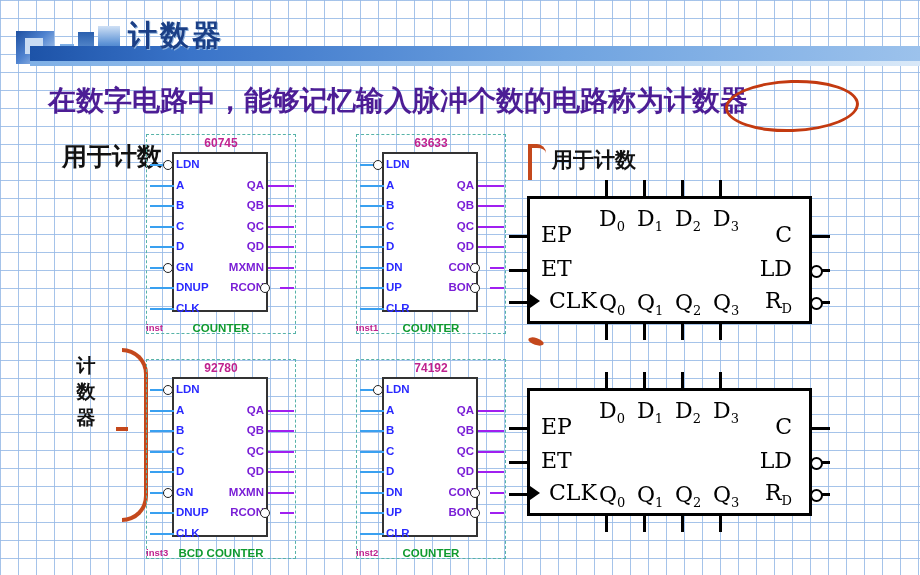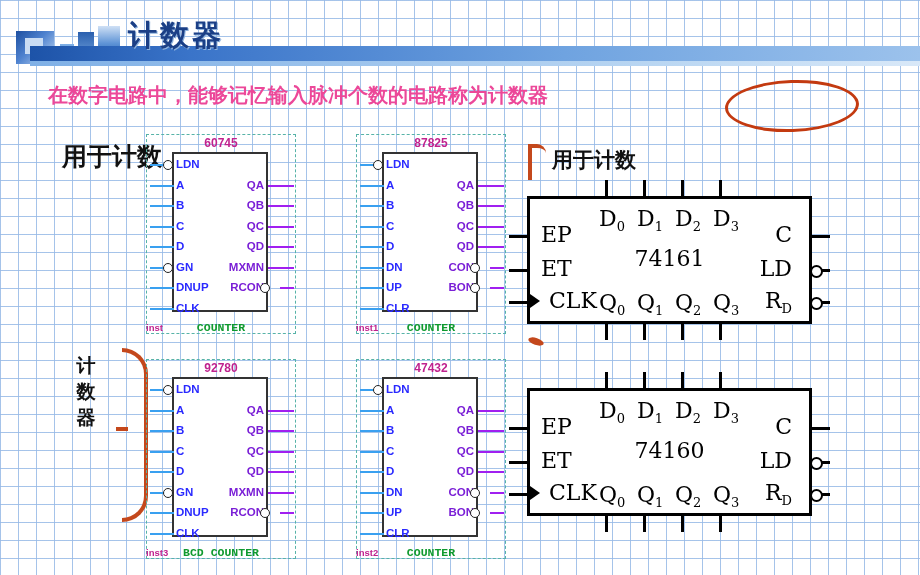--- a/index.html
+++ b/index.html
@@ -46,21 +46,21 @@
     position:absolute;left:128px;top:16px;
     font-family:"DejaVu Sans","Liberation Sans",sans-serif;
     font-weight:bold;font-size:29px;letter-spacing:3px;
     color:#1b3f86;
     text-shadow:1px 1px 0 #8fb3dd;
   }
   
   #lead{
     position:absolute;left:48px;top:82px;
     font-family:"DejaVu Serif","Liberation Serif",serif;
-    font-size:20px;font-weight:600;color:#ec4899;white-space:nowrap;
+    font-size:28px;font-weight:600;color:#4c1d95;white-space:nowrap;
     letter-spacing:0px;
   }
   #ellipse{
     position:absolute;left:725px;top:80px;width:128px;height:46px;
     border:3px solid #c33a10;border-radius:50%/50%;
     transform:rotate(-2deg);
   }
   
   .cn-label{
     font-family:"DejaVu Serif","Liberation Serif",serif;
@@ -112,21 +112,21 @@
   }
   .chip .pin.l{left:30px;}
   .chip .pin.r{right:32px;text-align:right;color:#7a1fd6;}
   .chip .inst{
     position:absolute;left:0;bottom:1px;font-size:9.5px;font-weight:bold;
     color:#c0228e;font-family:"Liberation Sans",sans-serif;
   }
   .chip .fn{
     position:absolute;left:0;right:0;bottom:0px;text-align:center;
     font-size:11.5px;font-weight:bold;color:#0f9a2e;
-    font-family:Liberation Mono, monospace;
+    font-family:Liberation Sans, sans-serif;
   }
   .wl{position:absolute;left:4px;width:24px;height:2px;background:#39a0f0;}
   .wr{position:absolute;right:2px;width:26px;height:2px;background:#a020f0;}
   .bub{
     position:absolute;width:8px;height:8px;border:1.5px solid #222;
     border-radius:50%;background:#fff;
   }
   
   .big{position:absolute;}
   .big .box{
@@ -214,21 +214,21 @@
       <div class="pin r" style="top: 126.5px;">MXMN</div>
       <div class="wr" style="top: 132.5px;"></div>
       <div class="pin r" style="top: 147px;">RCON</div>
       <div class="wr" style="top: 153px; width: 14px;"></div>
       <div class="bub" style="right: 26px; top: 149px;"></div>
       <div class="inst">inst</div>
       <div class="fn">COUNTER</div>
     </div>
     <div class="chip" style="left: 356px; top: 134px; width: 150px; height: 200px;">
       <div class="sel"></div>
-      <div class="partname">87825</div>
+      <div class="partname">63633</div>
       <div class="body"></div>
       <div class="pin l" style="top: 24px;">LDN</div>
       <div class="wl" style="top: 30px; width: 14px;"></div>
       <div class="bub" style="left: 17px; top: 26px;"></div>
       <div class="pin l" style="top: 44.5px;">A</div>
       <div class="wl" style="top: 50.5px;"></div>
       <div class="pin l" style="top: 65px;">B</div>
       <div class="wl" style="top: 71px;"></div>
       <div class="pin l" style="top: 85.5px;">C</div>
       <div class="wl" style="top: 91.5px;"></div>
@@ -290,21 +290,21 @@
       <div class="pin r" style="top: 126.5px;">MXMN</div>
       <div class="wr" style="top: 132.5px;"></div>
       <div class="pin r" style="top: 147px;">RCON</div>
       <div class="wr" style="top: 153px; width: 14px;"></div>
       <div class="bub" style="right: 26px; top: 149px;"></div>
       <div class="inst">inst3</div>
       <div class="fn">BCD COUNTER</div>
     </div>
     <div class="chip" style="left: 356px; top: 359px; width: 150px; height: 200px;">
       <div class="sel"></div>
-      <div class="partname">47432</div>
+      <div class="partname">74192</div>
       <div class="body"></div>
       <div class="pin l" style="top: 24px;">LDN</div>
       <div class="wl" style="top: 30px; width: 14px;"></div>
       <div class="bub" style="left: 17px; top: 26px;"></div>
       <div class="pin l" style="top: 44.5px;">A</div>
       <div class="wl" style="top: 50.5px;"></div>
       <div class="pin l" style="top: 65px;">B</div>
       <div class="wl" style="top: 71px;"></div>
       <div class="pin l" style="top: 85.5px;">C</div>
       <div class="wl" style="top: 91.5px;"></div>
@@ -331,21 +331,20 @@
       <div class="wr" style="top: 153px; width: 14px;"></div>
       <div class="bub" style="right: 26px; top: 149px;"></div>
       <div class="inst">inst2</div>
       <div class="fn">COUNTER</div>
     </div>
   </div>
 
 <div id="big-layer">
     <div class="big" style="left: 527px; top: 196px; width: 285px; height: 128px;">
       <div class="box"></div>
-      <div class="t part" style="left: 0px; right: 0px; top: 50px; text-align: center;">74161</div>
       <div class="t sig" style="left: 72px; top: 10px;">D<span class="sub">0</span></div>
       <div class="lead-v" style="left: 78px; top: -16px; height: 16px;"></div>
       <div class="t sig" style="left: 110px; top: 10px;">D<span class="sub">1</span></div>
       <div class="lead-v" style="left: 116px; top: -16px; height: 16px;"></div>
       <div class="t sig" style="left: 148px; top: 10px;">D<span class="sub">2</span></div>
       <div class="lead-v" style="left: 154px; top: -16px; height: 16px;"></div>
       <div class="t sig" style="left: 186px; top: 10px;">D<span class="sub">3</span></div>
       <div class="lead-v" style="left: 192px; top: -16px; height: 16px;"></div>
       <div class="t sig" style="left: 72px; top: 94px;">Q<span class="sub">0</span></div>
       <div class="lead-v" style="left: 78px; top: 128px; height: 16px;"></div>
@@ -366,21 +365,20 @@
       <div class="lead-h" style="right: -18px; top: 39px; width: 18px;"></div>
       <div class="t sig" style="right: 20px; top: 60px; text-align: right;">LD</div>
       <div class="lead-h" style="right: -18px; top: 73px; width: 18px;"></div>
       <div class="bub" style="right: -11px; top: 69px;"></div>
       <div class="t sig" style="right: 20px; top: 92px; text-align: right;">R<span class="sub">D</span></div>
       <div class="lead-h" style="right: -18px; top: 105px; width: 18px;"></div>
       <div class="bub" style="right: -11px; top: 101px;"></div>
     </div>
     <div class="big" style="left: 527px; top: 388px; width: 285px; height: 128px;">
       <div class="box"></div>
-      <div class="t part" style="left: 0px; right: 0px; top: 50px; text-align: center;">74160</div>
       <div class="t sig" style="left: 72px; top: 10px;">D<span class="sub">0</span></div>
       <div class="lead-v" style="left: 78px; top: -16px; height: 16px;"></div>
       <div class="t sig" style="left: 110px; top: 10px;">D<span class="sub">1</span></div>
       <div class="lead-v" style="left: 116px; top: -16px; height: 16px;"></div>
       <div class="t sig" style="left: 148px; top: 10px;">D<span class="sub">2</span></div>
       <div class="lead-v" style="left: 154px; top: -16px; height: 16px;"></div>
       <div class="t sig" style="left: 186px; top: 10px;">D<span class="sub">3</span></div>
       <div class="lead-v" style="left: 192px; top: -16px; height: 16px;"></div>
       <div class="t sig" style="left: 72px; top: 94px;">Q<span class="sub">0</span></div>
       <div class="lead-v" style="left: 78px; top: 128px; height: 16px;"></div>

